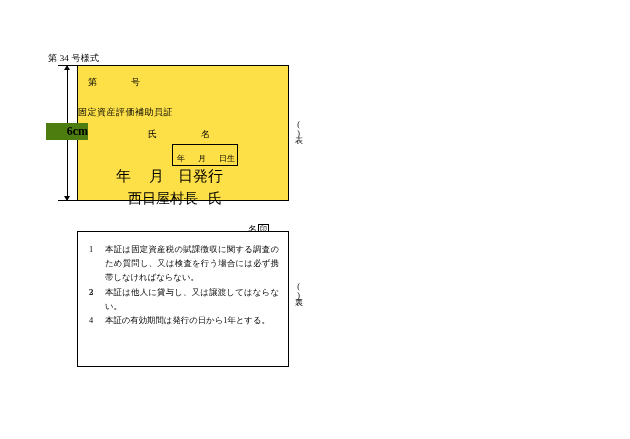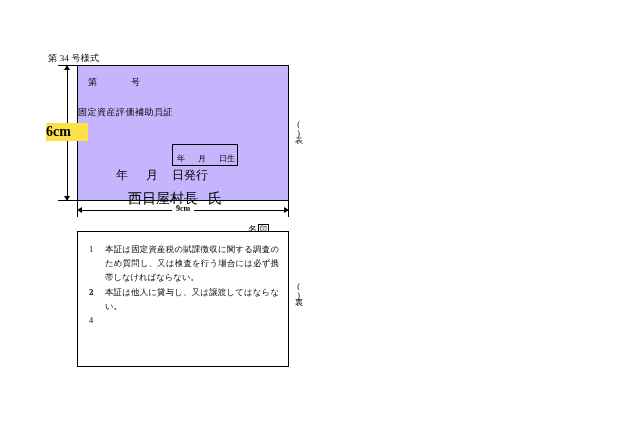--- a/index.html
+++ b/index.html
@@ -34,21 +34,21 @@
 
   
   .card-front {
     position: absolute;
     left: 77px;
     top: 65px;
     width: 212px;
     height: 136px;
     border: 1px solid #000;
     box-sizing: border-box;
-    background: #c4b5fd;
+    background: #fde047;
   }
   .card-front .no-line {
     position: absolute;
     left: 10px;
     top: 10px;
     font-size: 9px;
     white-space: nowrap;
   }
   .card-front .no-line .gap {
     display: inline-block;
@@ -88,21 +88,21 @@
     border-right: 1px solid #000;
   }
   .card-front .birth .sp {
     display: inline-block;
     width: 13px;
   }
   .card-front .issue {
     position: absolute;
     left: 38px;
     top: 101px;
-    font-size: 12px;
+    font-size: 15px;
     white-space: nowrap;
     font-family: Liberation Serif, serif;
   }
   .card-front .issue .sp1 { display:inline-block; width: 18px; }
   .card-front .issue .sp2 { display:inline-block; width: 14px; }
   .card-front .mayor {
     position: absolute;
     left: 50px;
     top: 124px;
     font-size: 14px;
@@ -150,26 +150,26 @@
     left: 9px;
     top: 0;
     bottom: 0;
     width: 0;
     border-left: 1px solid #000;
   }
   .dim-v .label {
     position: absolute;
     left: -12px;
     top: 58px;
-    font-size: 14px;
+    font-size: 12px;
     font-weight: bold;
-    background: #fde047;
+    background: #4d7c0f;
     padding: 1px 0;
     width: 42px;
-    text-align: left;
+    text-align: right;
   }
   .dim-v .arrow-up,
   .dim-v .arrow-dn {
     position: absolute;
     left: 6px;
     width: 0; height: 0;
     border-left: 3px solid transparent;
     border-right: 3px solid transparent;
   }
   .dim-v .arrow-up { top: 0; border-bottom: 5px solid #000; }
@@ -267,20 +267,23 @@
 
 <div class="page">
 
   <div class="form-number">第 34 号様式</div>
 
   <div class="card-front">
     <div class="no-line">
       <span>第</span><span class="gap"></span><span>号</span>
     </div>
     <div class="title">固定資産評価補助員証</div>
+    <div class="name-row">
+      <span>氏</span><span class="sp"></span><span>名</span>
+    </div>
     <div class="birth">
       <span>年</span><span class="sp"></span><span>月</span><span class="sp"></span><span>日生</span>
     </div>
     <div class="issue">
       <span>年</span><span class="sp1"></span><span>月</span><span class="sp2"></span><span>日発行</span>
     </div>
     <div class="mayor">
       <span>西日屋村長</span><span class="sp"></span><span>氏</span>
     </div>
     <div class="seal">
@@ -290,42 +293,35 @@
 
   <div class="dim-v">
     <div class="tick-top"></div>
     <div class="tick-bot"></div>
     <div class="line"></div>
     <div class="arrow-up"></div>
     <div class="arrow-dn"></div>
     <div class="label">6cm</div>
   </div>
 
-  <div class="dim-h">
-    <div class="tick-l"></div>
-    <div class="tick-r"></div>
-    <div class="line"></div>
-    <div class="arrow-l"></div>
-    <div class="arrow-r"></div>
-    <div class="label"><span>9cm</span></div>
-  </div>
 
   <div class="side-marker marker-front">(表)</div>
   <div class="side-marker marker-back">(裏)</div>
 
   <div class="card-back">
     <div class="rule">
       <span class="num">1</span>
       <span>本証は固定資産税の賦課徴収に関する調査のため質問し、又は検査を行う場合には必ず携帯しなければならない。</span>
     </div>
     <div class="rule">
       <span class="num">2</span>
     </div>
     <div class="rule">
       <span class="num">3</span>
       <span>本証は他人に貸与し、又は譲渡してはならない。</span>
     </div>
     <div class="rule">
       <span class="num">4</span>
+      <span>本証の有効期間は発行の日から1年とする。</span>
     </div>
   </div>
 
 </div>
 
 </body></html>

